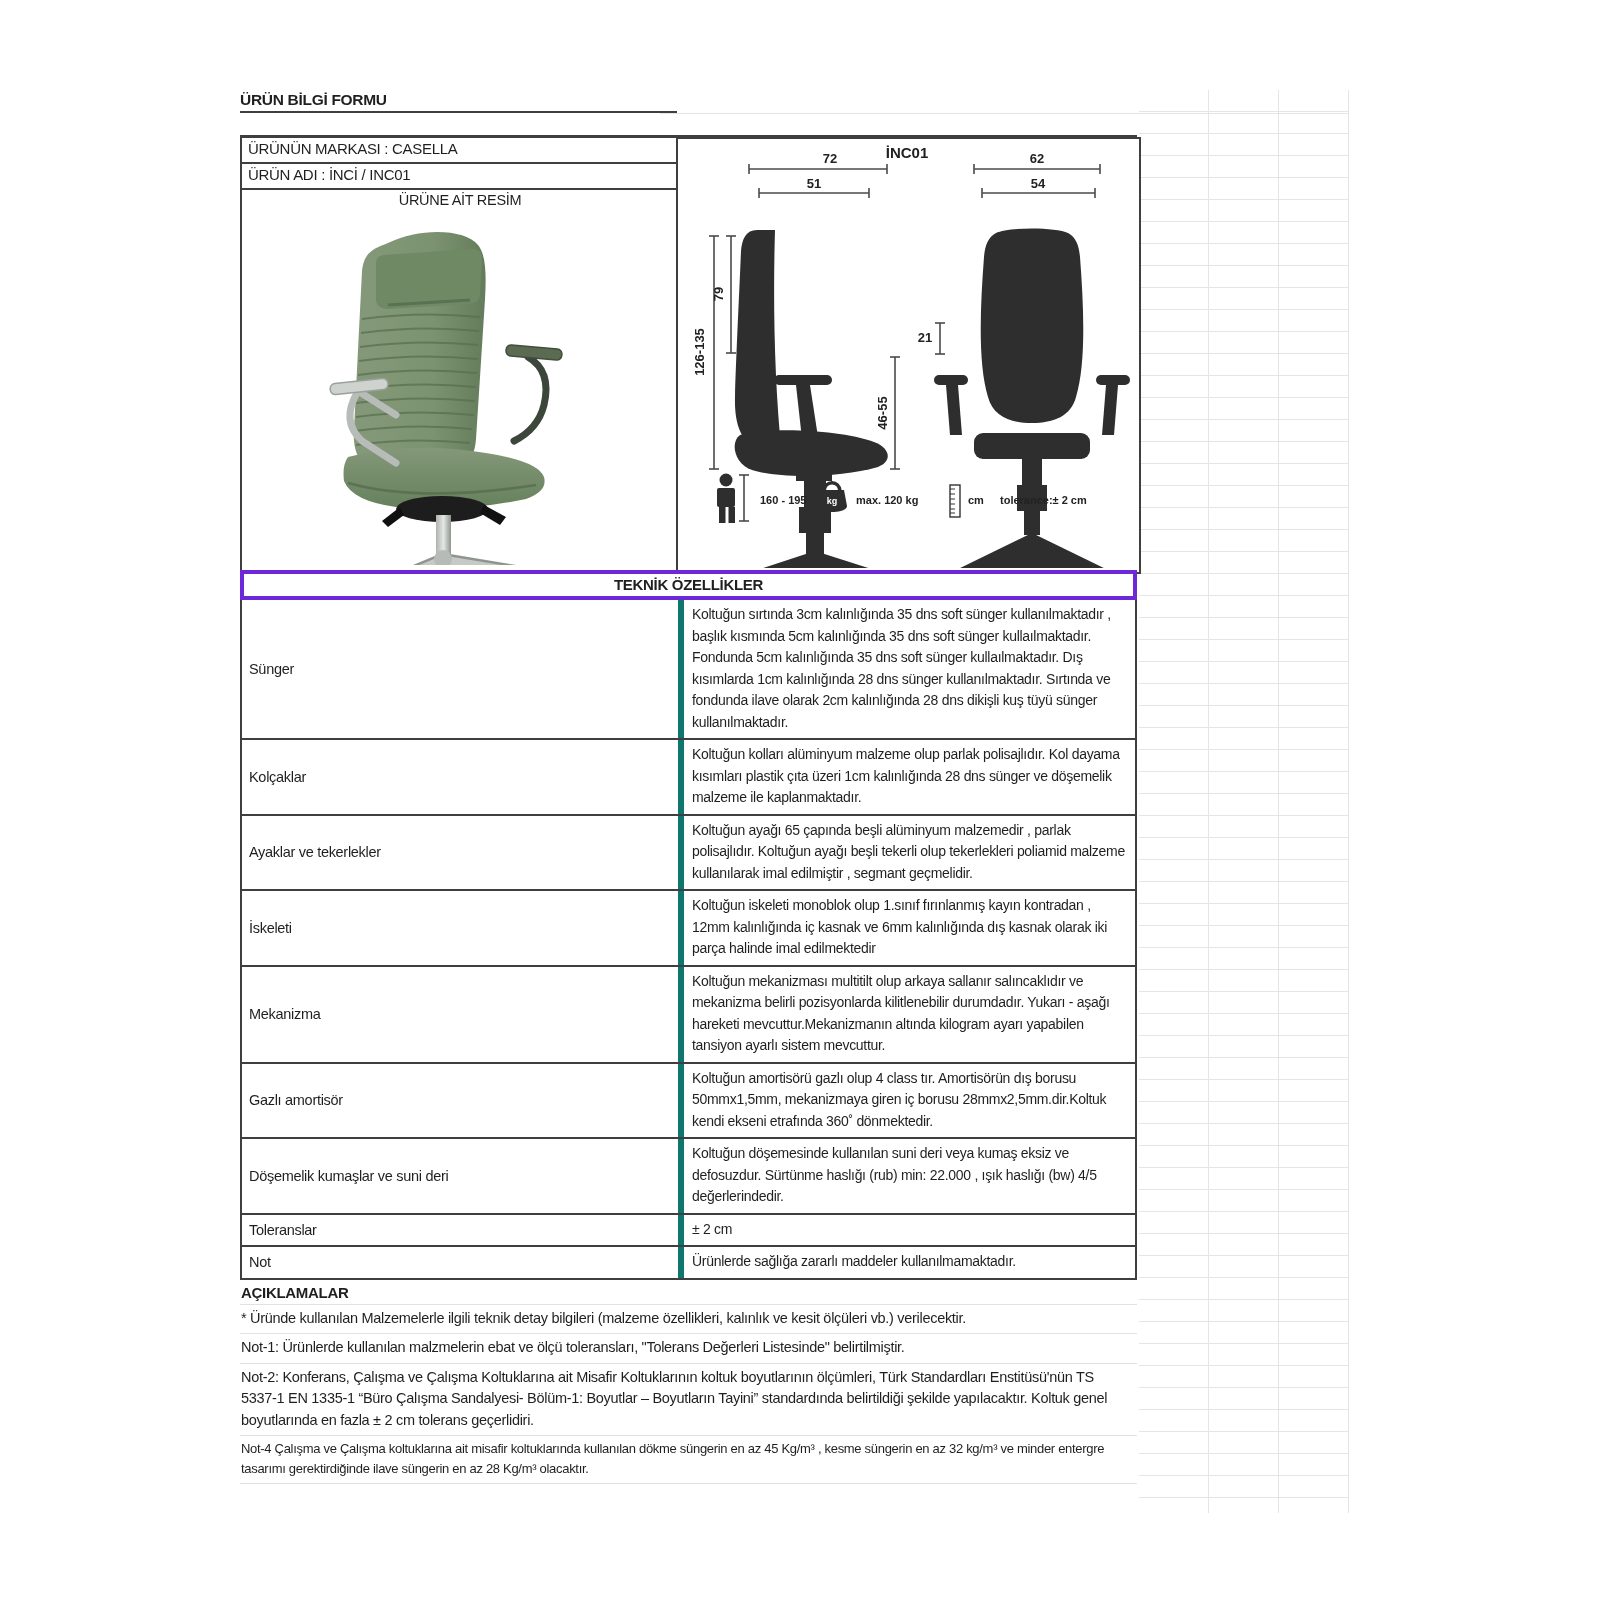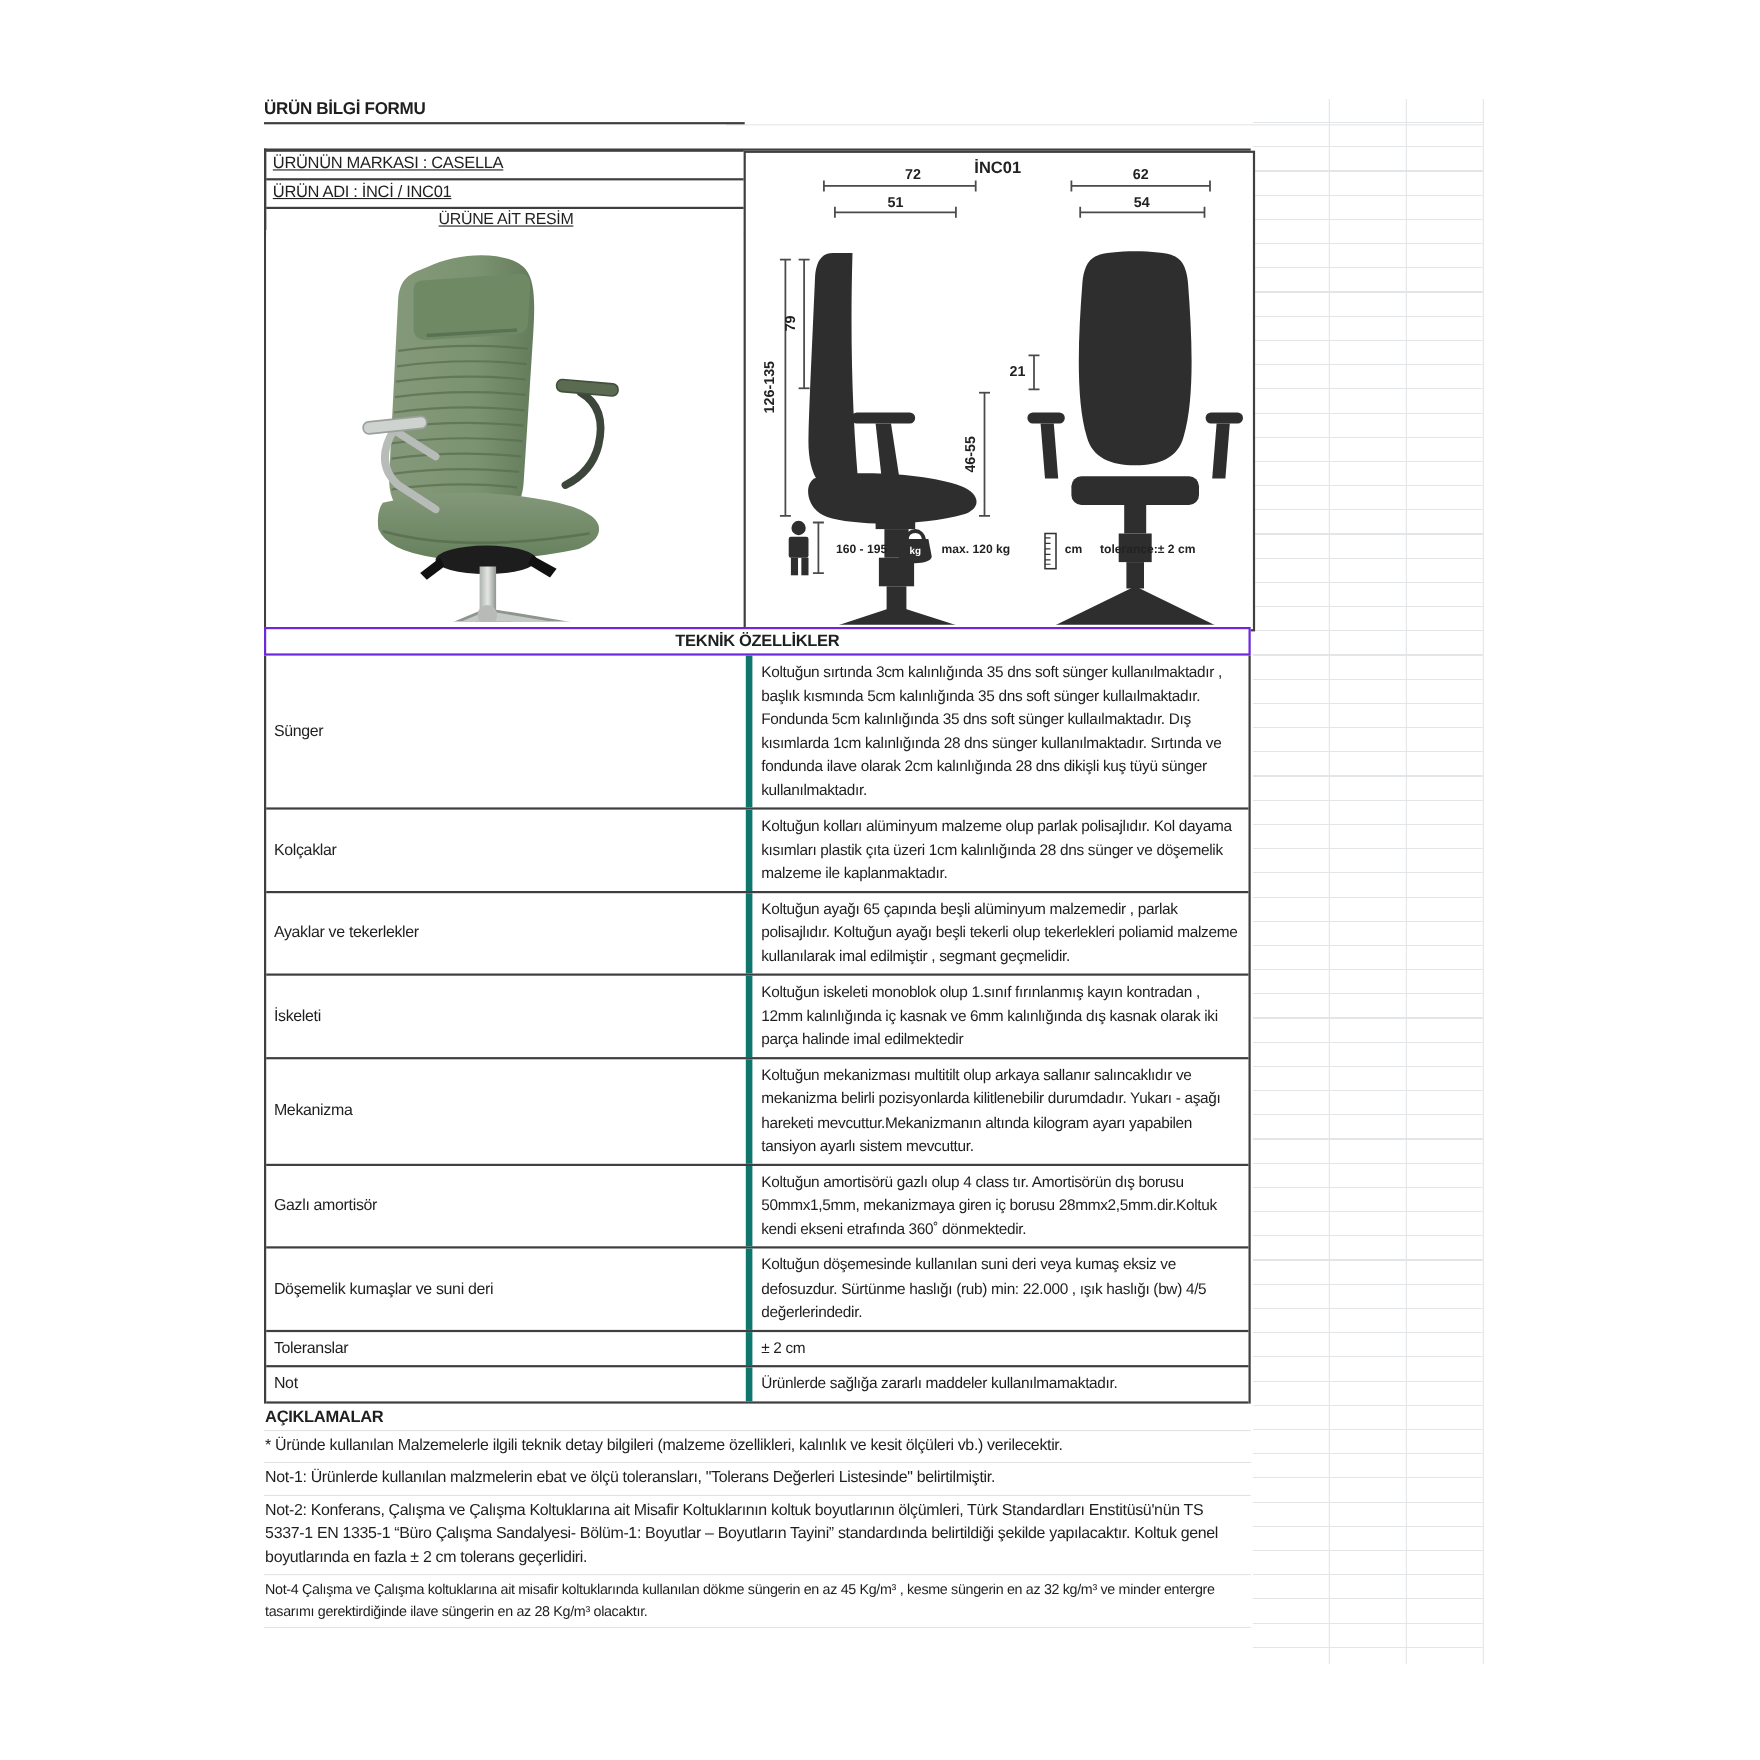--- a/index.html
+++ b/index.html
@@ -7,38 +7,38 @@
          font-family:"Liberation Sans",sans-serif;color:#1f1f1f;letter-spacing:-0.3px;}
   
   .vgrid{position:absolute;width:1px;background:#e3e6e9;top:90px;height:1423px;}
   .hgrid{position:absolute;left:1139px;width:209px;top:90px;height:1424px;
          background:repeating-linear-gradient(to bottom,transparent 0 21px,#e3e6e9 21px 22px);}
   .topline{position:absolute;left:660px;width:688px;top:113px;height:1px;background:#e3e6e9;}
   .form-title{position:absolute;left:240px;top:90px;width:437px;height:20px;
               border-bottom:2px solid #3f3f3f;font-weight:bold;font-size:15.5px;padding-top:1px;}
   .thick-top{position:absolute;left:240px;top:135px;width:897px;height:3px;background:#3f3f3f;}
   .hdr-left{position:absolute;left:240px;top:138px;width:436px;border-left:2px solid #3f3f3f;
-            border-right:2px solid #3f3f3f;text-decoration:underline;}
+            border-right:2px solid #3f3f3f;}
   .hdr-row{border-bottom:2px solid #3f3f3f;height:22px;font-size:15px;padding:2px 6px 0 6px;}
   .hdr-caption{border-bottom:1px solid #8a8f93;height:20px;text-align:center;font-size:14.5px;padding-top:2px;}
   .left-edge{position:absolute;left:240px;top:135px;width:2px;height:438px;background:#3f3f3f;}
 
   .photo-cell{position:absolute;left:242px;top:209px;width:434px;height:361px;background:#fff;}
   .photo-cell svg{position:absolute;left:58px;top:6px;}
 
   .draw-box{position:absolute;left:676px;top:137px;width:461px;height:433px;
             border:2px solid #3f3f3f;background:#fff;}
   .draw-box svg{position:absolute;left:0;top:0;}
   .dim{position:absolute;font-size:13px;font-weight:bold;text-align:center;letter-spacing:0;color:#222;}
   .dim.rot{transform:translate(-50%,-50%) rotate(-90deg);white-space:nowrap;}
   .legend-txt{position:absolute;font-size:11px;font-weight:bold;color:#222;letter-spacing:0;white-space:nowrap;}
   .kg-lbl{position:absolute;font-size:9px;font-weight:bold;color:#fff;text-align:center;letter-spacing:0;}
 
   .flowcol{position:absolute;left:240px;top:570px;width:897px;}
-  .tech-hdr{border:2px solid #6d28d9;text-align:center;font-weight:bold;font-size:15px;
+  .tech-hdr{border:4px solid #6d28d9;text-align:center;font-weight:bold;font-size:15px;
             padding:2px 0 3px 0;background:#fff;}
   .spec-table{border-left:2px solid #3f3f3f;border-right:2px solid #3f3f3f;}
   .spec-row{display:flex;border-bottom:2px solid #3f3f3f;}
   .spec-label{width:422px;flex:0 0 422px;border-right:6px solid #0f766e;display:flex;
               align-items:center;font-size:14.5px;padding:3px 7px;}
   .spec-value{flex:1;font-size:14px;line-height:21.5px;padding:4px 8px 5px 8px;}
 
   .notes{padding-top:0;}
   .notes-title{font-weight:bold;font-size:15px;padding:4px 1px 3px 1px;border-bottom:1px solid #e0e3e6;}
   .note-item{font-size:14.5px;line-height:21.5px;padding:3px 4px 4px 1px;border-bottom:1px solid #e0e3e6;}

